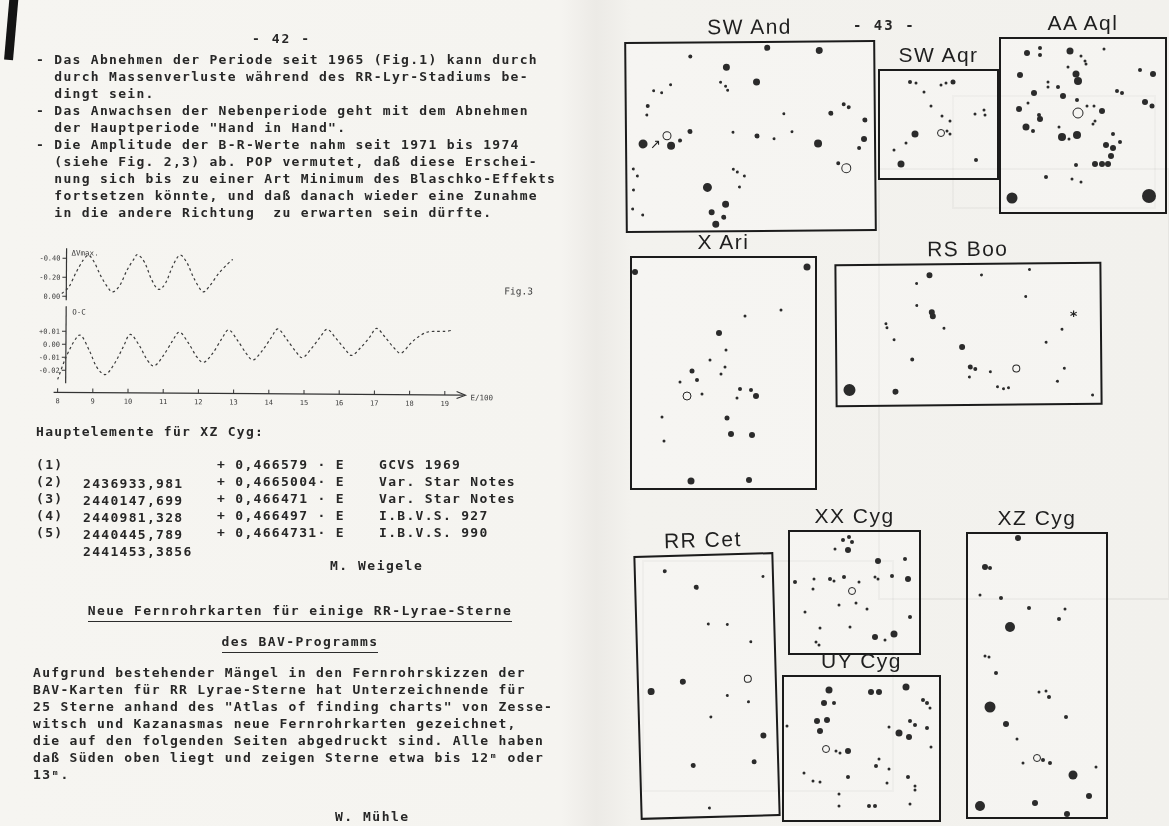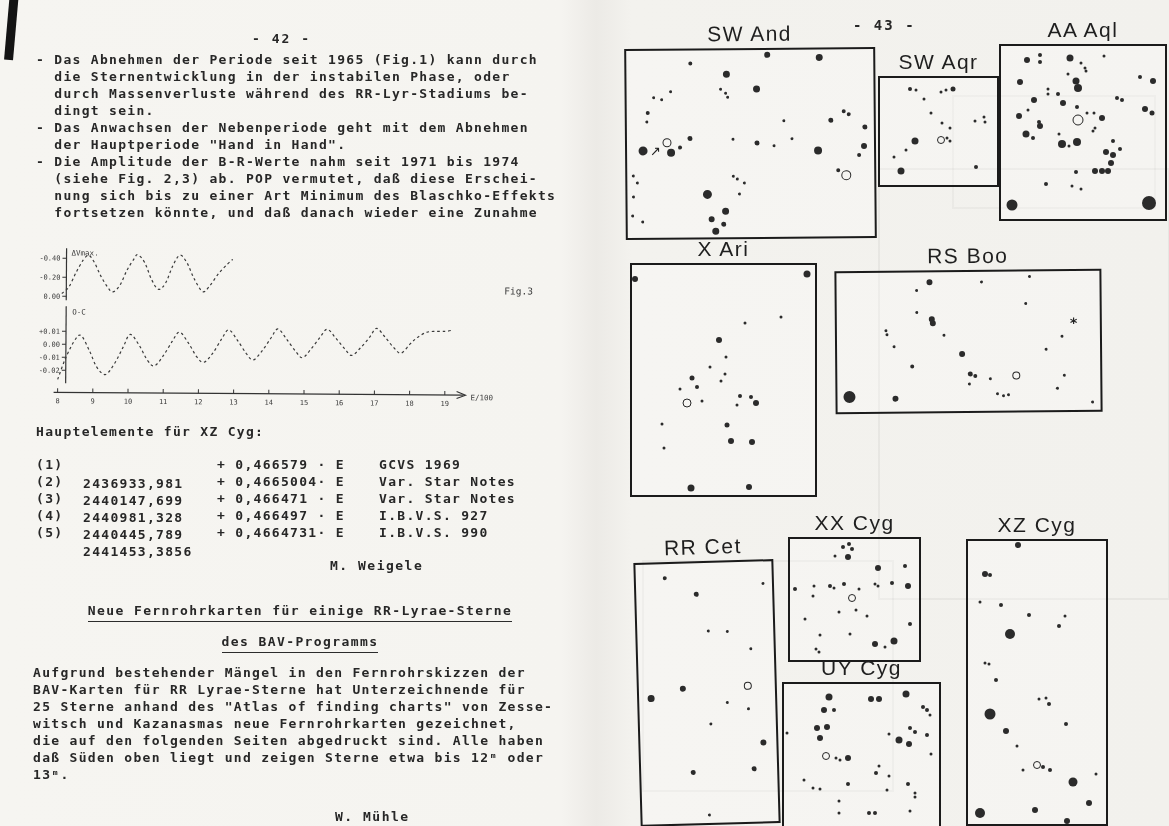--- a/index.html
+++ b/index.html
@@ -41,29 +41,29 @@
 
   <div class="ghost" style="left:878px;top:168px;width:288px;height:428px;"></div>
   <div class="ghost" style="left:642px;top:560px;width:248px;height:228px;border-color:rgba(0,0,0,0.035);"></div>
   <div class="ghost" style="left:952px;top:95px;width:200px;height:110px;border-color:rgba(0,0,0,0.03);"></div>
 
   <div class="abs" style="left:0;top:0;width:585px;height:826px;">
     <div class="abs mono pnum" style="left:252px;top:31px;">- 42 -</div>
 
     <div class="abs mono" id="bullets" style="left:36px;top:51px;">
         <div class="tline">- Das Abnehmen der Periode seit 1965 (Fig.1) kann durch</div>
-        <div class="tline">  die Sternentwicklung in der instabilen Phase, oder</div>
         <div class="tline">  durch Massenverluste während des RR-Lyr-Stadiums be-</div>
         <div class="tline">  dingt sein.</div>
         <div class="tline">- Das Anwachsen der Nebenperiode geht mit dem Abnehmen</div>
         <div class="tline">  der Hauptperiode "Hand in Hand".</div>
         <div class="tline">- Die Amplitude der B-R-Werte nahm seit 1971 bis 1974</div>
         <div class="tline">  (siehe Fig. 2,3) ab. POP vermutet, daß diese Erschei-</div>
         <div class="tline">  nung sich bis zu einer Art Minimum des Blaschko-Effekts</div>
         <div class="tline">  fortsetzen könnte, und daß danach wieder eine Zunahme</div>
+        <div class="tline">  in die andere Richtung  zu erwarten sein dürfte.</div>
       </div>
 
     <svg class="abs" id="fig3" width="545" height="178" viewBox="0 0 545 178" style="left:28px;top:246px;transform:rotate(0.4deg);">
         <line x1="38" y1="4" x2="38" y2="56" stroke="#333" stroke-width="1.2"></line>
         <line x1="38" y1="62" x2="38" y2="139" stroke="#333" stroke-width="1.2"></line>
         <line x1="26" y1="148" x2="436" y2="148" stroke="#333" stroke-width="1.2"></line>
         <polyline points="429,144.5 438,148 429,151.5" fill="none" stroke="#333" stroke-width="1.1"></polyline>
         <text x="43" y="11" font-size="7.5">ΔVmax.</text>
         <text x="44" y="70" font-size="7.5">O-C</text>
         <text x="476" y="47" font-size="9.5">Fig.3</text>
@@ -137,21 +137,21 @@
         <div class="tline">die auf den folgenden Seiten abgedruckt sind. Alle haben</div>
         <div class="tline">daß Süden oben liegt und zeigen Sterne etwa bis 12ᵐ oder</div>
         <div class="tline">13ᵐ.</div>
       </div>
 
     <div class="abs mono sig" style="left:335px;top:809px;">W. Mühle</div>
   </div>
 
   <div class="abs" style="left:585px;top:0;width:584px;height:826px;">
     <div class="abs mono pnum" style="left:268px;top:17px;font-size:14px;">- 43 -</div>
-    <div class="abs" id="charts" style="left:0;top:15px;width:584px;height:679px;">
+    <div class="abs" id="charts" style="left:0;top:8px;width:584px;height:679px;">
         <div class="chartbox" style="left: 40px; top: 33px; width: 247px; height: 187px; transform: rotate(-0.5deg);">
           <div class="chartlabel">SW And</div>
           <div class="star" style="width: 4px; height: 4px; left: 26%; top: 7%;"></div>
           <div class="star" style="width: 6px; height: 6px; left: 57%; top: 2.5%;"></div>
           <div class="star" style="width: 7px; height: 7px; left: 78%; top: 4.5%;"></div>
           <div class="star" style="width: 7px; height: 7px; left: 40.5%; top: 13%;"></div>
           <div class="star" style="width: 3px; height: 3px; left: 38%; top: 21%;"></div>
           <div class="star" style="width: 3px; height: 3px; left: 40%; top: 23%;"></div>
           <div class="star" style="width: 3px; height: 3px; left: 41%; top: 25%;"></div>
           <div class="star" style="width: 7px; height: 7px; left: 52.5%; top: 21%;"></div>

